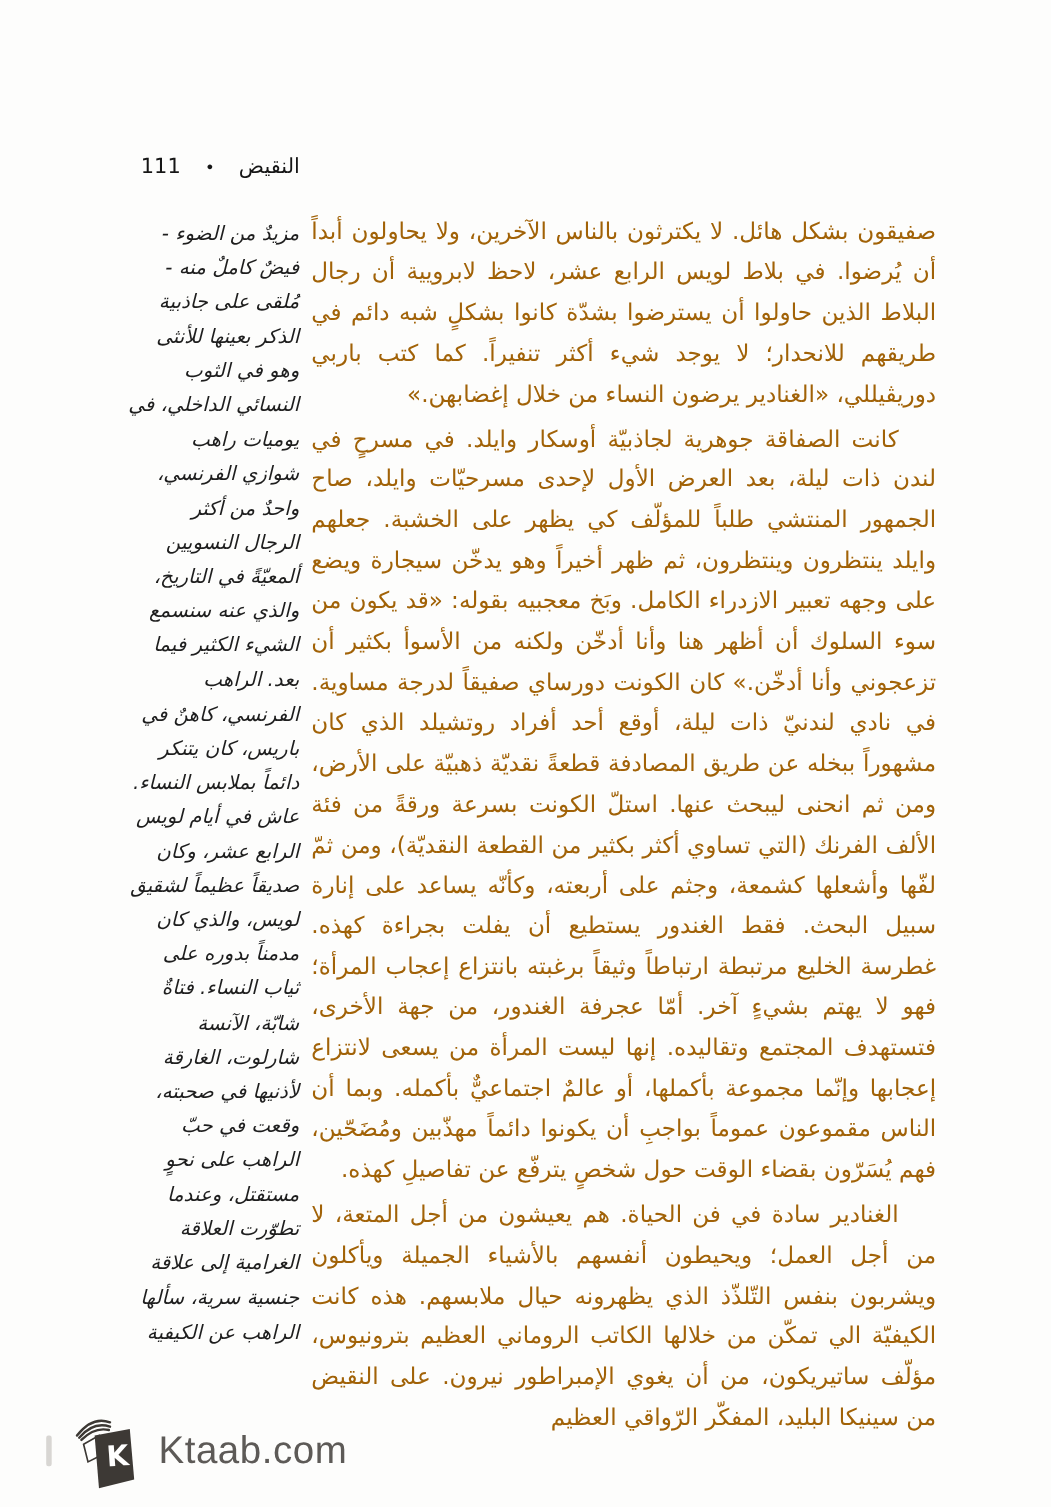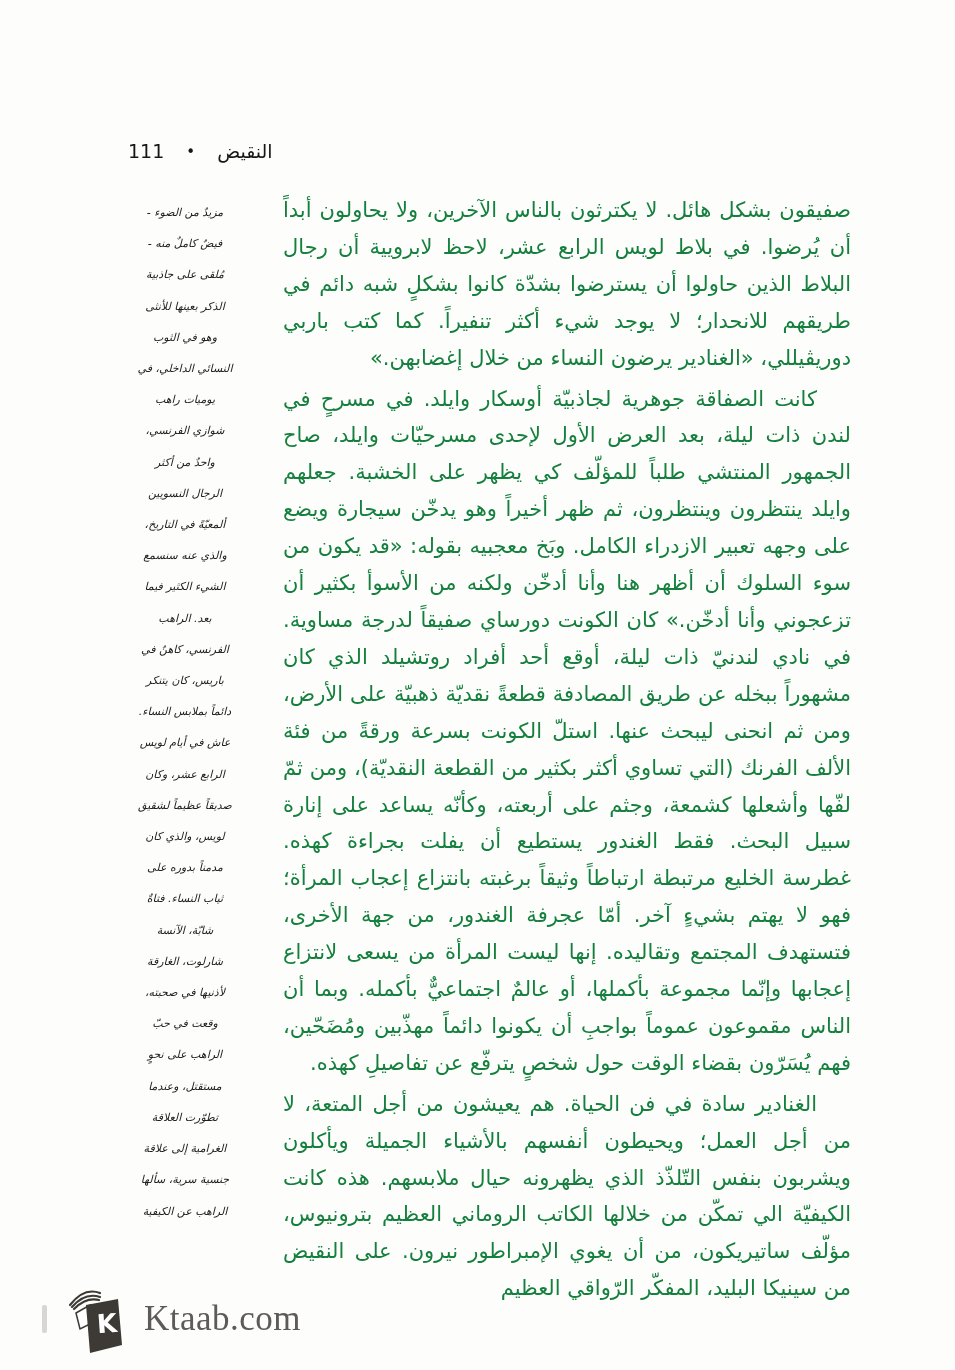--- a/index.html
+++ b/index.html
@@ -19,51 +19,51 @@
     display: flex; align-items: center; gap: 22px;
     font-size: 19px; color: #161616;
     direction: ltr;
     text-align: right;
   }
   .running-head .bullet { font-size: 15px; position: relative; top: 1px; }
 
   
   .margin-note {
     position: absolute; top: 197px; left: 98px; width: 174px;
-    direction: rtl; text-align: center;
+    direction: rtl; text-align: right;
     font-style: italic;
-    font-size: 11px; line-height: 31.2px;
+    font-size: 18px; line-height: 31.2px;
     color: #1e1e1e;
     white-space: pre-line;
   }
 
   
   .main-col {
     position: absolute; top: 192px; left: 283px; width: 568px;
     direction: rtl;
   }
   .main-col p {
     margin: 0;
     text-align: justify;
     font-size: 21px; line-height: 36.9px;
-    color: #15803d;
+    color: #a16207;
   }
   .main-col p + p { margin-top: 4px; }
   .main-col p.indented { text-indent: 34px; }
   .book-title-inline { }
 
   
   .footer {
     position: absolute; top: 1283px; left: 56px;
     display: flex; align-items: center; gap: 16px;
   }
   .logo-mark { width: 72px; height: 72px; position: relative; }
   .brand-text {
     font-size: 35px; color: #5d5a57;
-    font-family: Liberation Serif, serif;
+    font-family: Liberation Sans, sans-serif;
     letter-spacing: 0.5px;
     direction: ltr;
   }
   .edge-sliver {
     position: absolute; top: 1305px; left: 42px;
     width: 5px; height: 28px;
     background: #d8d6d3; border-radius: 2px;
   }
 </style>
 </head>

